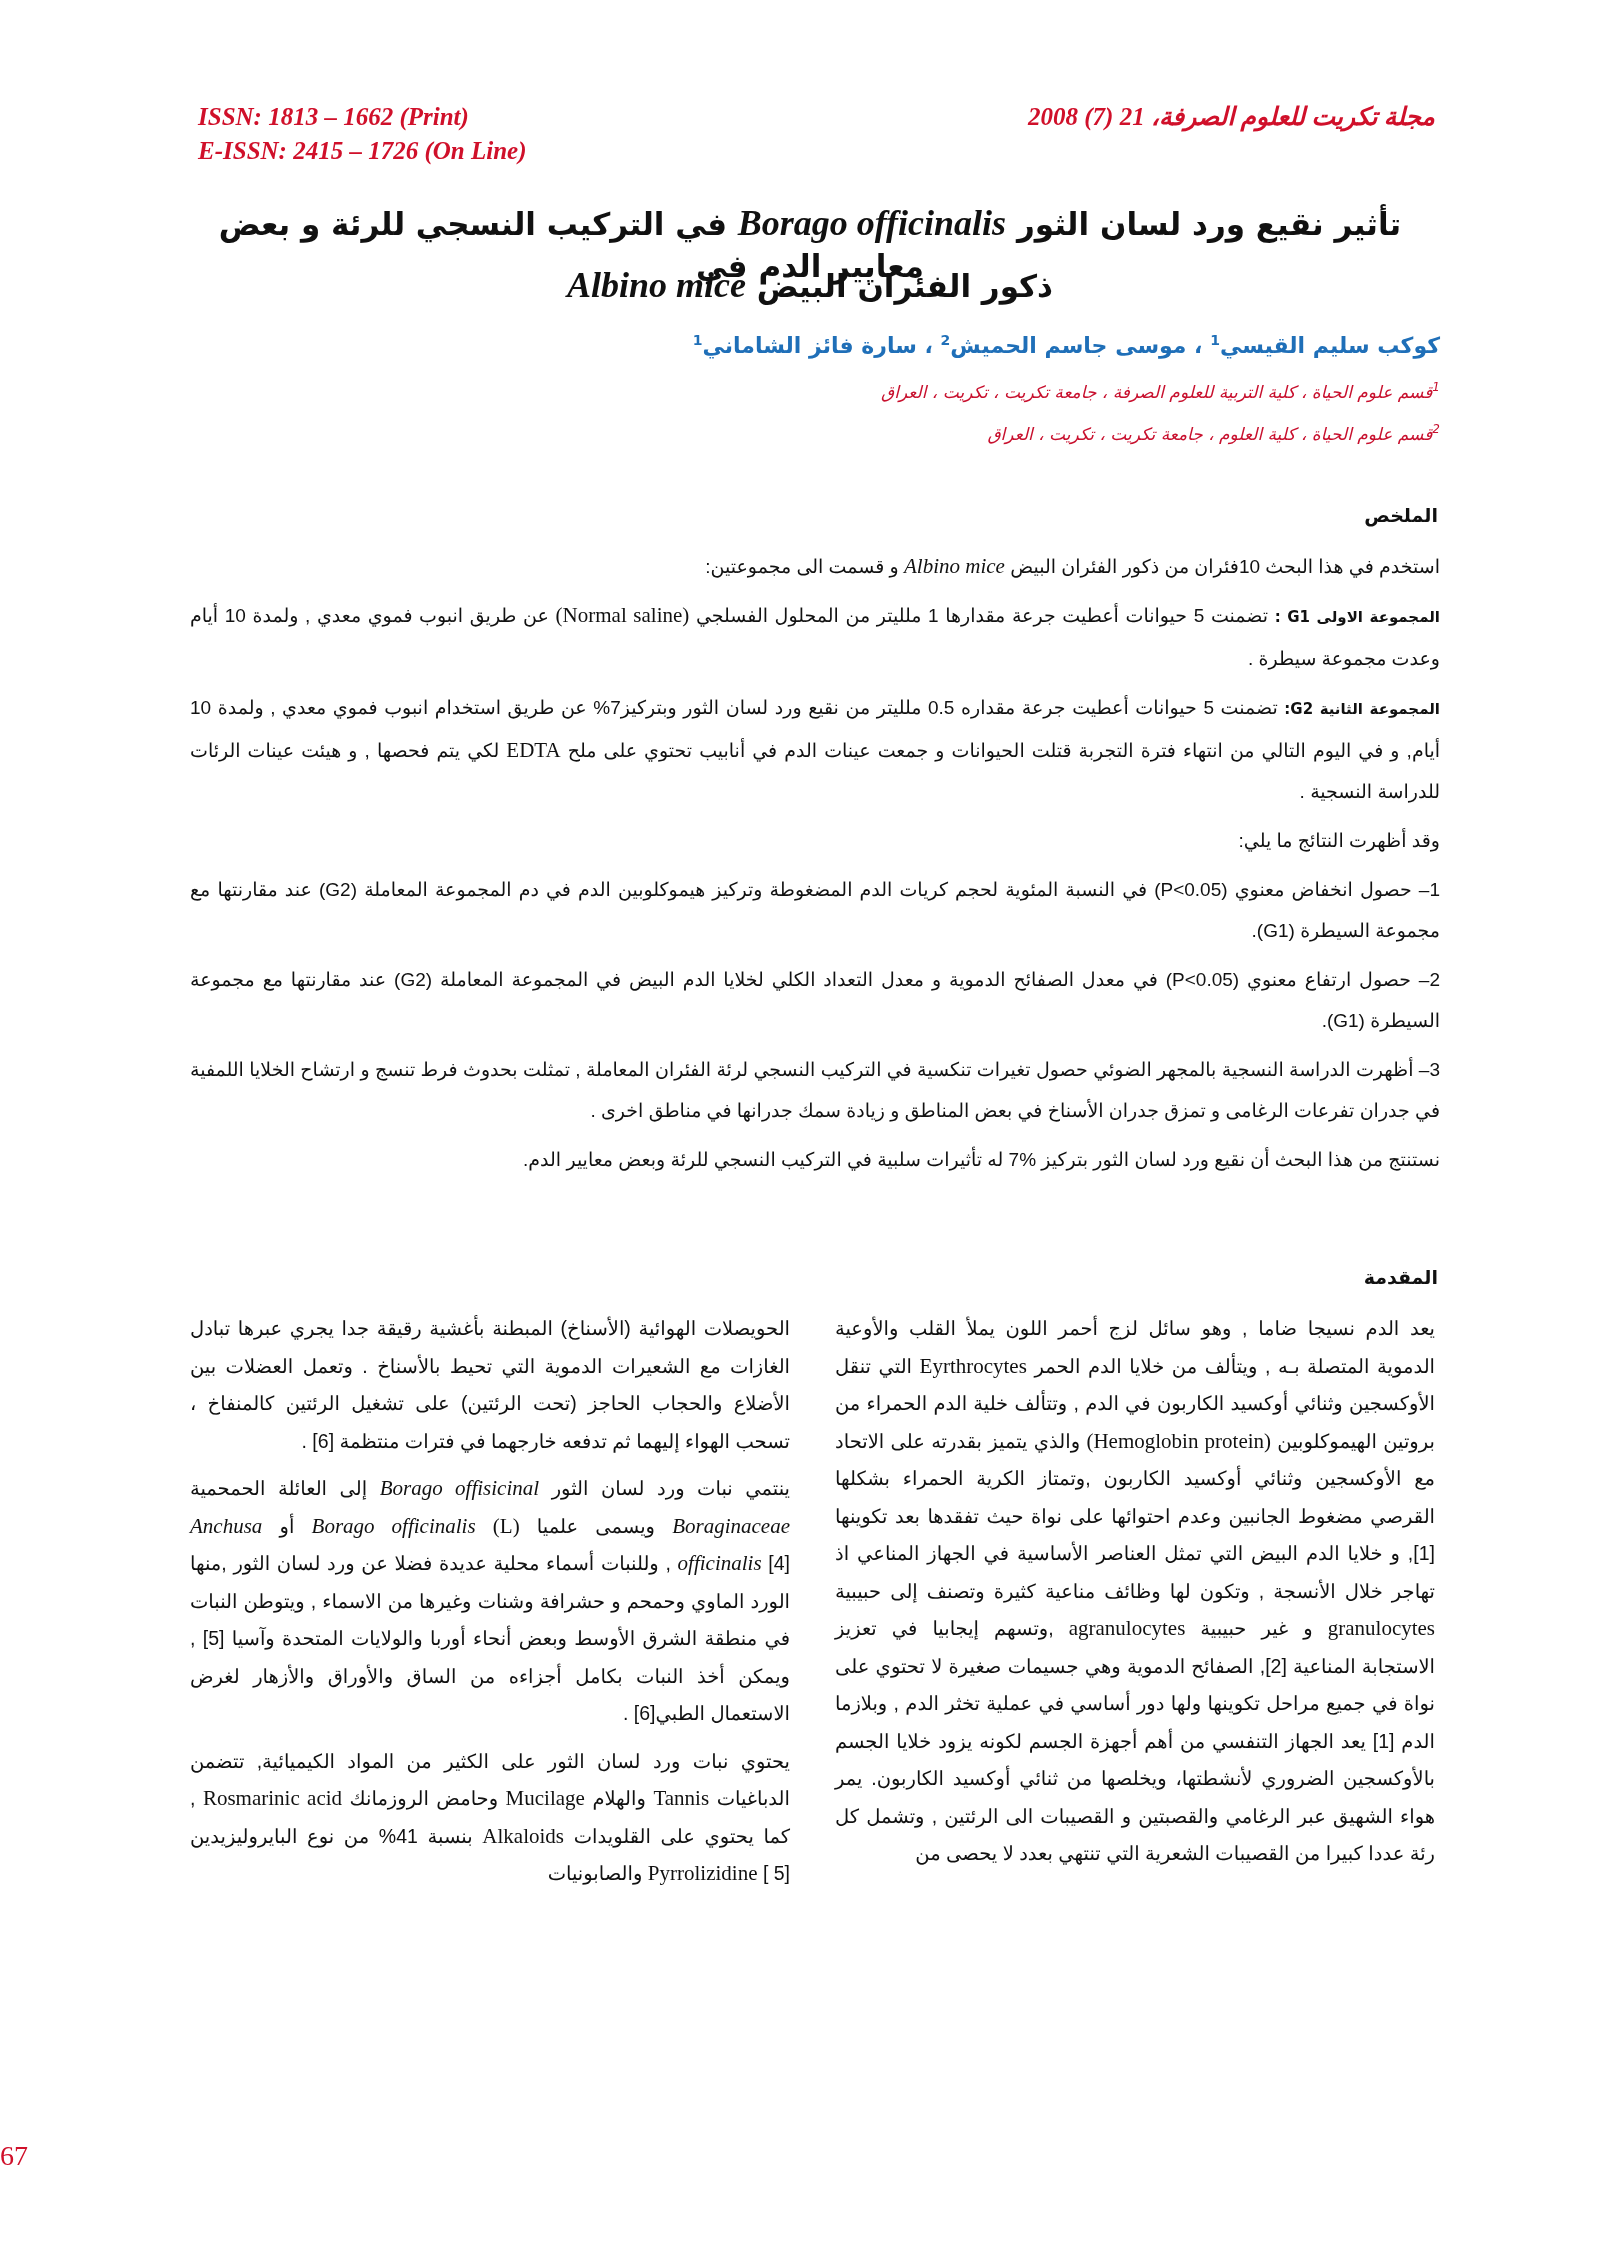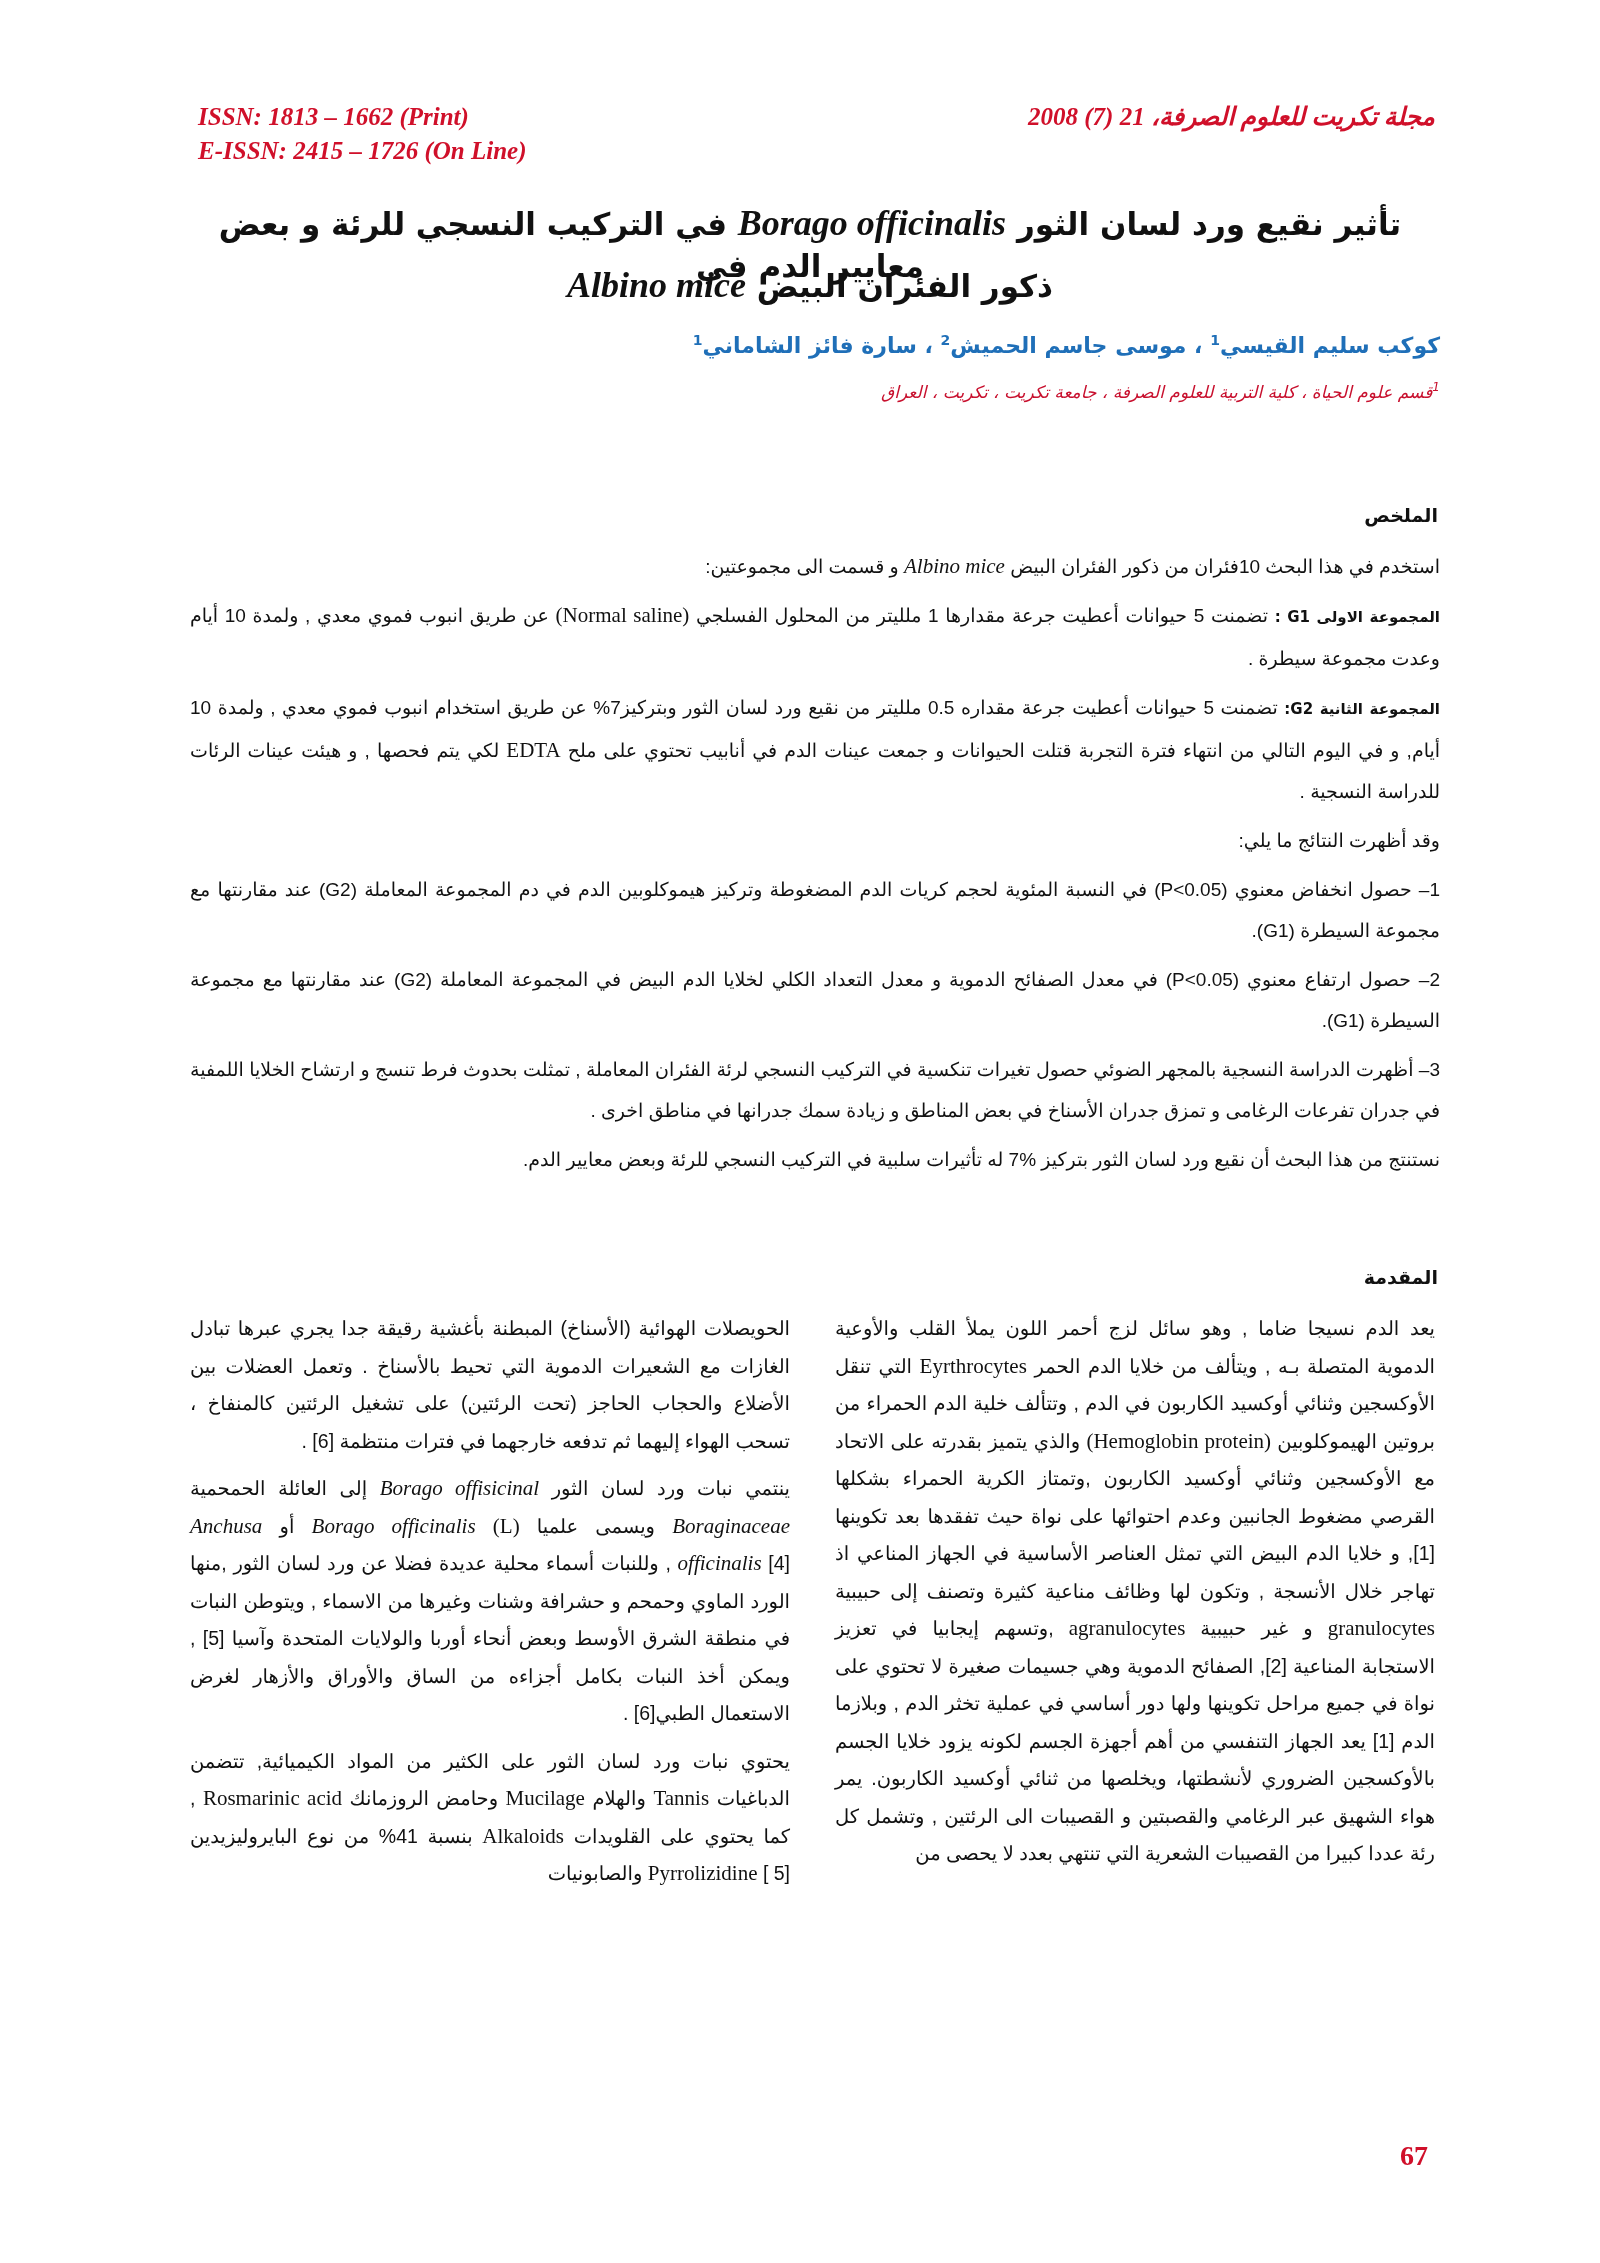--- a/index.html
+++ b/index.html
@@ -32,21 +32,21 @@
   .abstract i { font-family: "Liberation Serif", serif; font-size: 21px; }
   .abstract .ltr { font-family: "Liberation Serif", serif; font-size: 21px; }
 
   .col { position: absolute; top: 1310px; width: 600px; direction: rtl; text-align: justify; font-family: "Liberation Sans", sans-serif; font-size: 19.5px; line-height: 37.5px; color: #111; }
   .col p { margin: 0 0 10px 0; }
   .col i { font-family: "Liberation Serif", serif; font-size: 21px; }
   .col .ltr { font-family: "Liberation Serif", serif; font-size: 21px; }
   .col-right { left: 835px; }
   .col-left { left: 190px; }
 
-  .page-num { position: absolute; left: 0; width: 1428px; top: 2140px; text-align: right; font-family: "Liberation Serif", serif; font-weight: bold; font-size: 28px; color: #d0102a; }
+  .page-num { position: absolute; left: 0; width: 1428px; top: 2140px; text-align: left; font-family: "Liberation Serif", serif; font-weight: normal; font-size: 28px; color: #d0102a; }
 </style>
 </head>
 <body>
 
 <div class="page">
 
   <div class="hdr-left">
     <div>ISSN: 1813 – 1662 (Print)</div>
     <div>E-ISSN: 2415 – 1726 (On Line)</div>
   </div>
@@ -61,20 +61,23 @@
     <span>ذكور الفئران البيض</span>
     <i>Albino mice</i>
   </div>
 
   <div class="authors">
     <span>كوكب سليم القيسي</span><sup>1</sup><span> ، </span><span>موسى جاسم الحميش</span><sup>2</sup><span> ، </span><span>سارة فائز الشاماني</span><sup>1</sup>
   </div>
 
   <div class="aff aff1">
     <sup>1</sup><span>قسم علوم الحياة ، كلية التربية للعلوم الصرفة ، جامعة تكريت ، تكريت ، العراق</span>
+  </div>
+  <div class="aff aff2">
+    <sup>2</sup><span>قسم علوم الحياة ، كلية العلوم ، جامعة تكريت ، تكريت ، العراق</span>
   </div>
 
   <div class="section-h abstract-h">الملخص</div>
 
   <div class="abstract">
     <p>
       <span>استخدم في هذا البحث 10فئران من ذكور الفئران البيض</span>
       <i>Albino mice</i>
       <span>و قسمت الى  مجموعتين:</span>
     </p>

